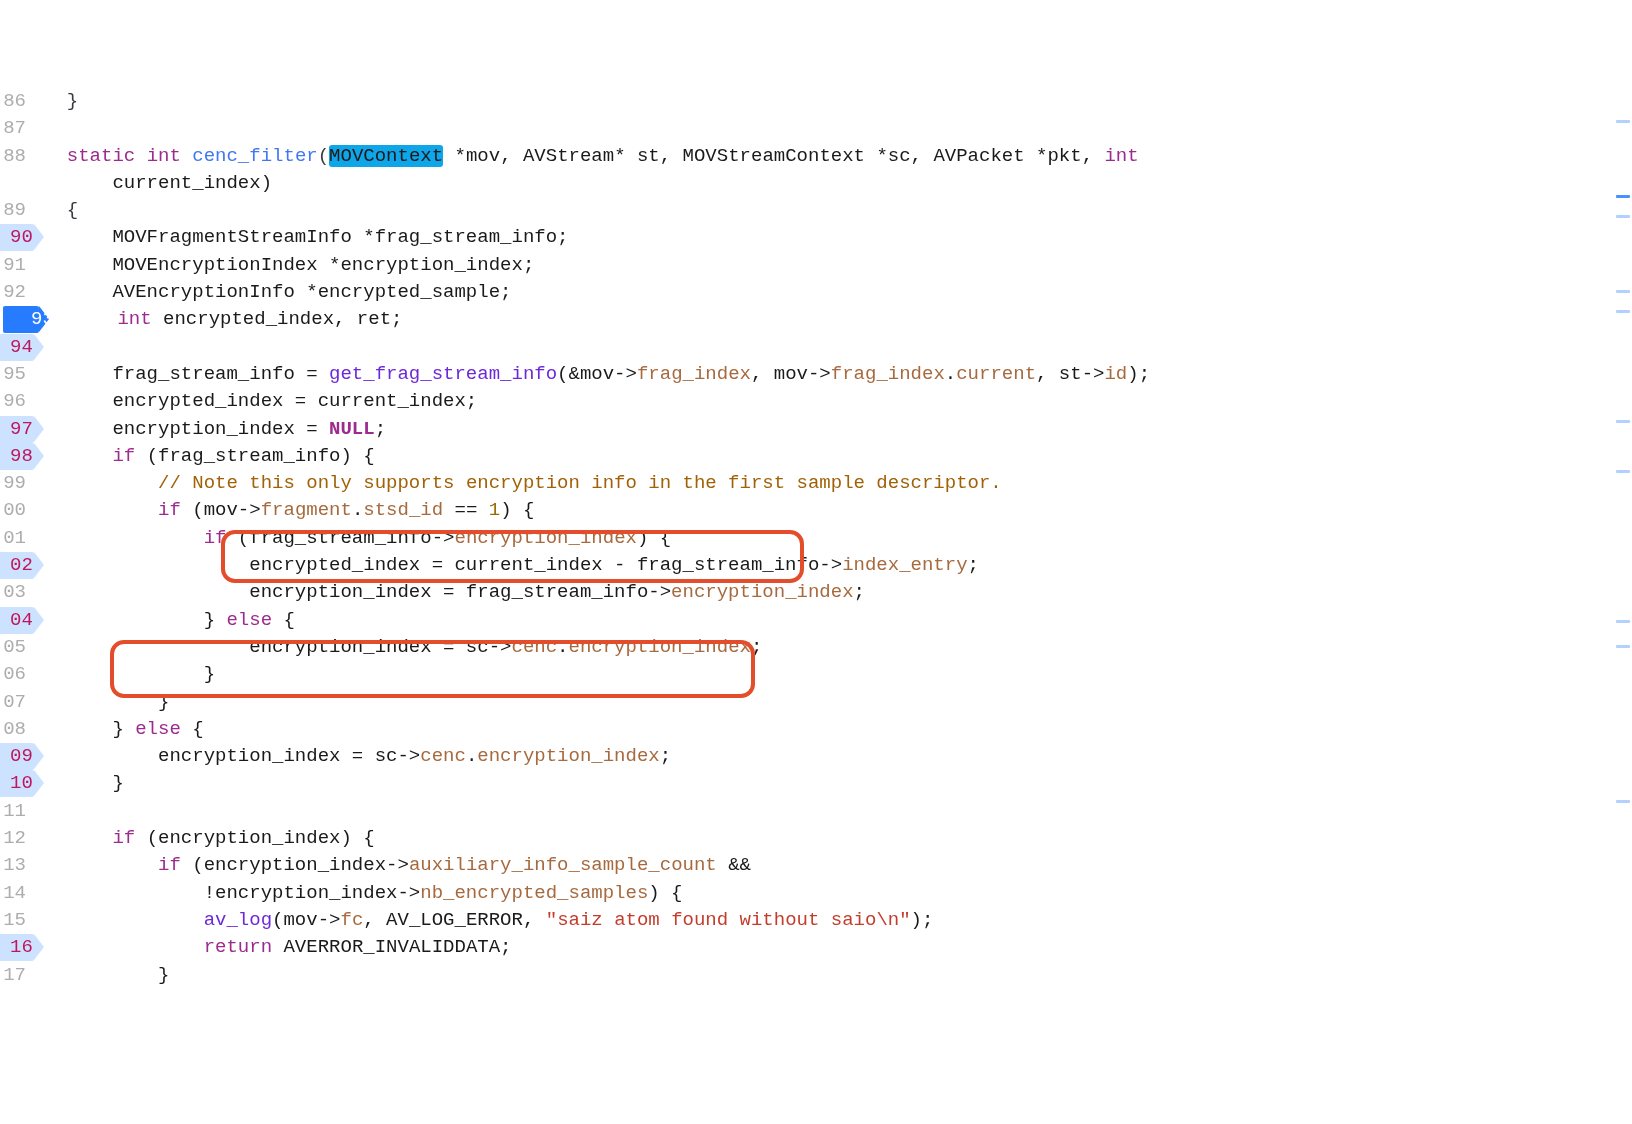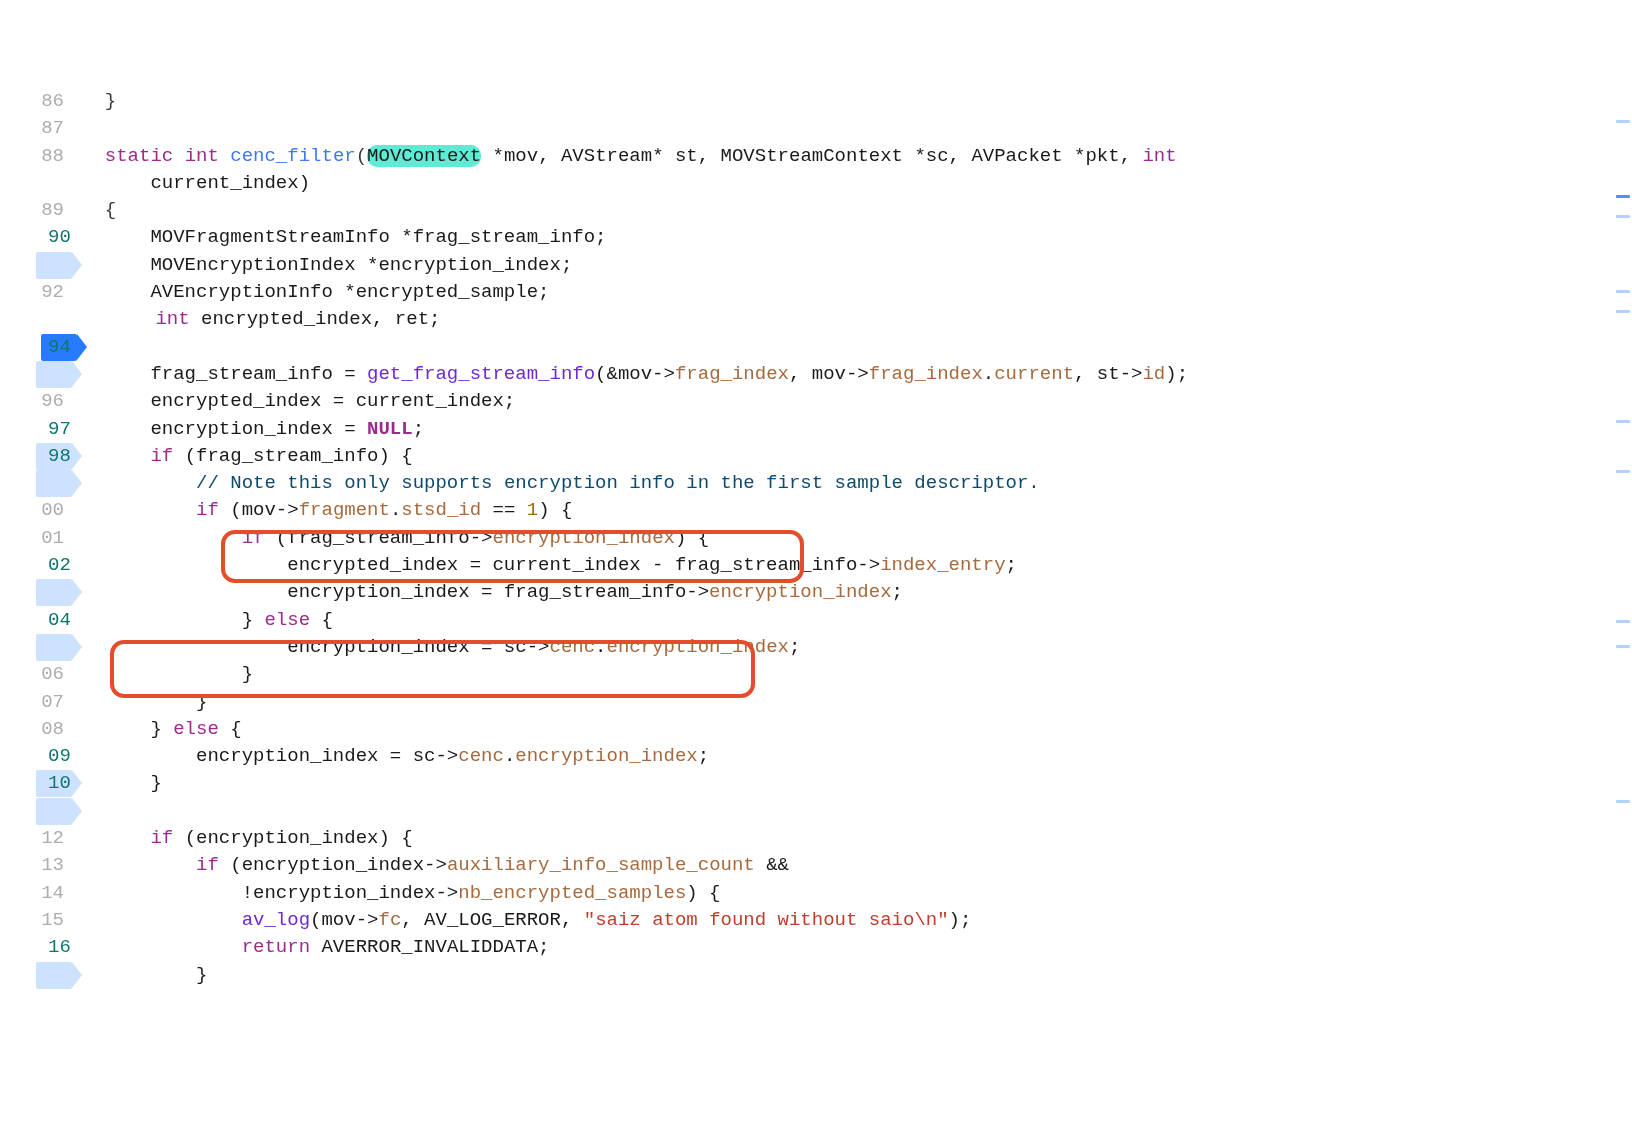--- a/index.html
+++ b/index.html
@@ -11,22 +11,21 @@
       overflow: hidden;
       position: relative;
     }
     .editor {
       display: flex;
     }
     .line-row {
       display: flex;
       height: 27.3px;
       line-height: 27.3px;
-      align-items: flex-end;
-      margin-left: 38px;
+      align-items: flex-start;
     }
     .line-num {
       width: 30px;
       text-align: right;
       color: #adadad;
       font-size: 19px;
       padding-right: 4px;
       flex-shrink: 0;
     }
     .line-num.dim {
@@ -79,39 +78,39 @@
       border-bottom: 13.5px solid transparent;
       border-left: 10px solid #cde2ff;
     }
     .line-num.on-solid {
       color: #ffffff;
       position: relative;
       z-index: 2;
       padding-left: 31px;
     }
     .line-num.on-light {
-      color: #0f766e;
+      color: #be185d;
       position: relative;
       z-index: 2;
       padding-left: 10px;
     }
     .code {
       padding-left: 4px;
       color: #1a1a1a;
     }
     .kw { color: #9d2b8e; font-weight: 400; }
     .fn { color: #4078f2; }
     .fn-call { color: #6d28d9; }
     .member { color: #a76a3e; }
-    .comment { color: #0c4a6e; font-style: normal; }
+    .comment { color: #a16207; font-style: normal; }
     .str { color: #c33c2c; }
     .num { color: #986801; }
     .const { color: #9d2b8e; font-weight: bold; }
     .punc { color: #383a42; }
-    .highlight-bg { background: #5eead4; border-radius: 10px; }
+    .highlight-bg { background: #0ea5e9; border-radius: 3px; }
     .highlight-box1 {
       position: absolute;
       left: 221px;
       top: 530px;
       width: 583px;
       height: 53px;
       border: 4px solid #e34d2c;
       border-radius: 14px;
       pointer-events: none;
     }

